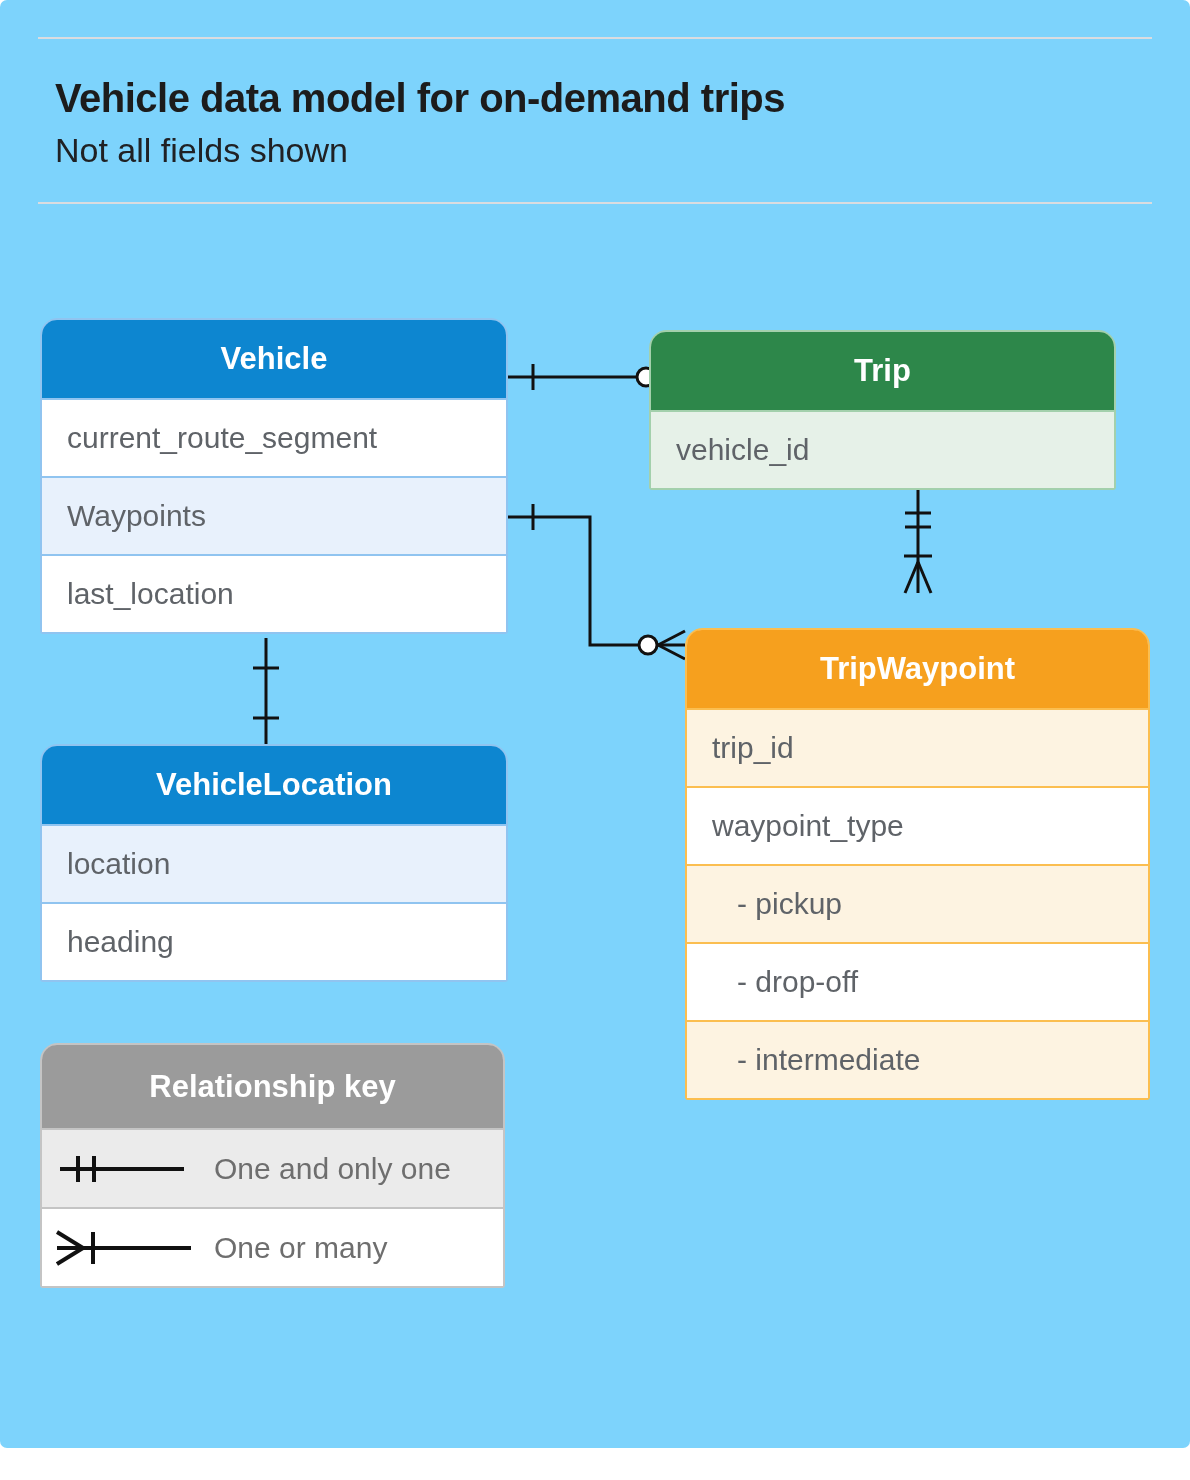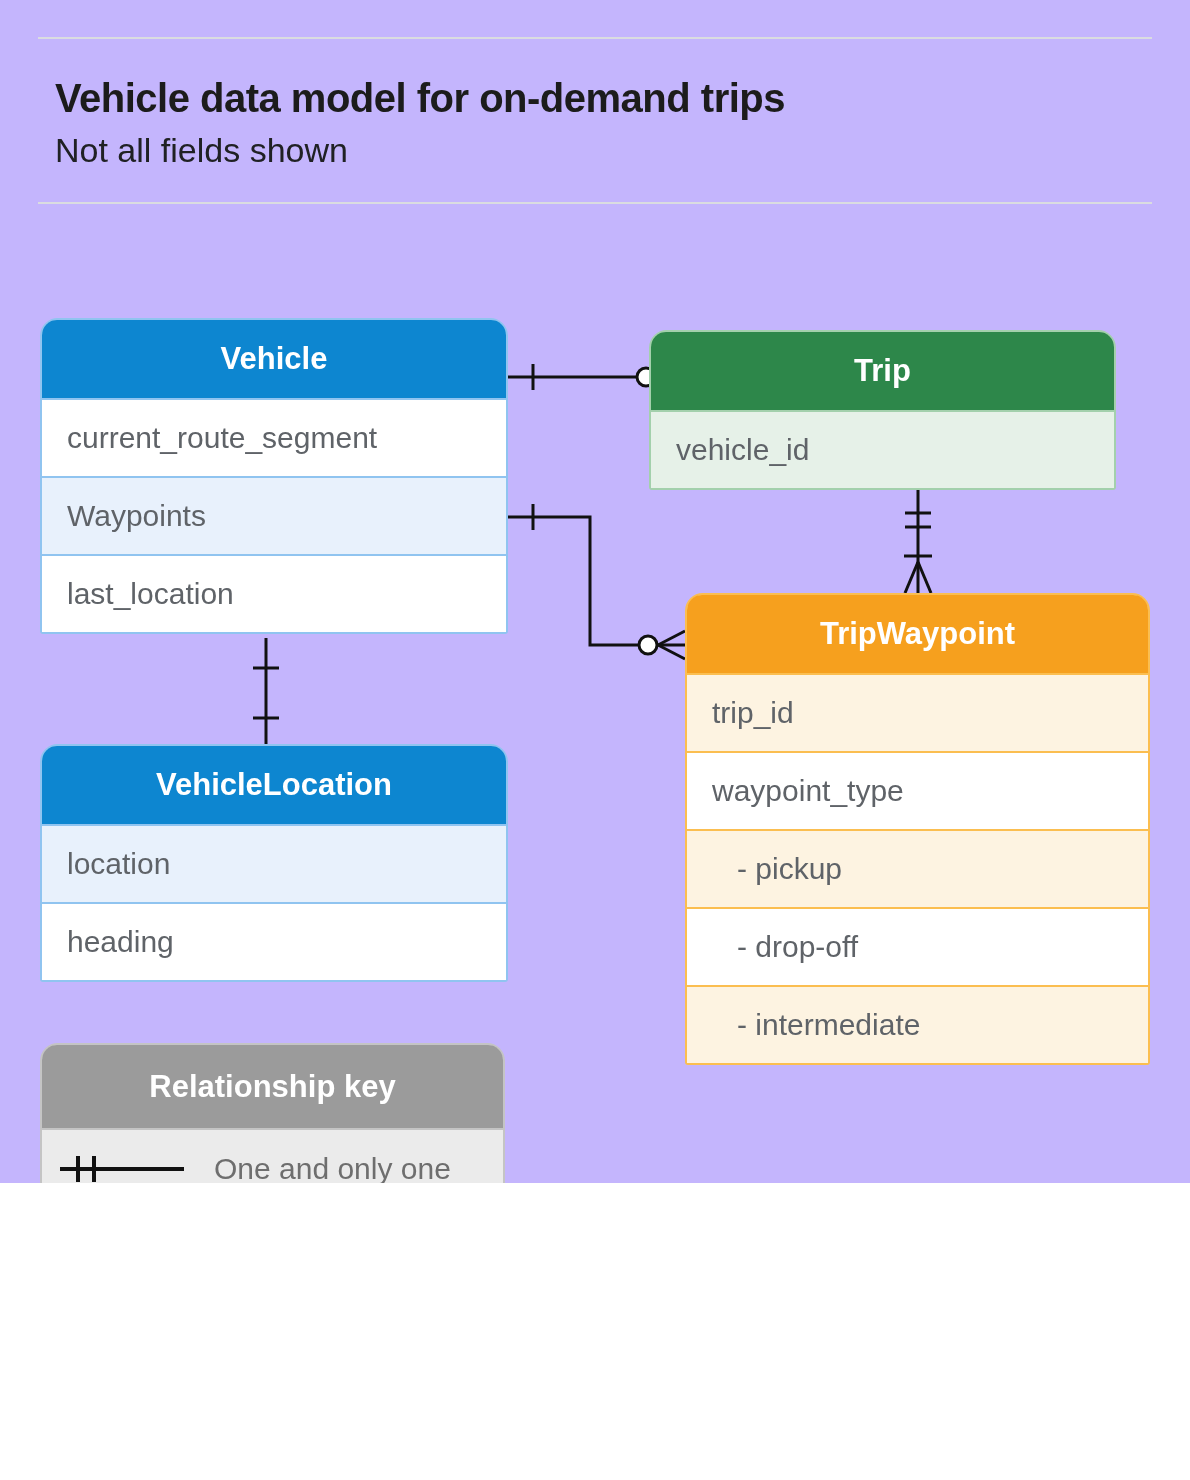--- a/index.html
+++ b/index.html
@@ -17,24 +17,25 @@
     --gray-border:#C4C4C4;
     --field-text:#5F6368;
     --legend-text:#6E6E6E;
     --title-text:#1C1C1C;
     --rule:#DADCE0;
     --line:#111111;
   }
   html,body{margin:0;padding:0;background:#ffffff;}
   .page{
     position:relative;
-    width:1190px;height:1183px;
-    background:#c4b5fd;
+    width:1190px;height:1448px;
+    background:#7dd3fc;
     font-family:"Liberation Sans", sans-serif;
     overflow:hidden;
+    border-radius:7px;
   }
   .rule{position:absolute;left:38px;width:1114px;height:2px;background:var(--rule);}
   .rule-top{top:37px;}
   .rule-under{top:202px;}
   .page-title{
     position:absolute;left:55px;top:76px;margin:0;
     font-size:40px;font-weight:700;color:var(--title-text);
     letter-spacing:-0.5px;white-space:nowrap;
   }
   .page-subtitle{
@@ -142,21 +143,21 @@
     <div class="entity-row">current_route_segment</div>
     <div class="entity-row tint">Waypoints</div>
     <div class="entity-row">last_location</div>
   </div>
 
   <div class="entity green" style="left:649px;top:330px;width:467px;">
     <div class="entity-header">Trip</div>
     <div class="entity-row tint">vehicle_id</div>
   </div>
 
-  <div class="entity orange" style="left:685px;top:593px;width:465px;">
+  <div class="entity orange" style="left:685px;top:628px;width:465px;">
     <div class="entity-header">TripWaypoint</div>
     <div class="entity-row tint">trip_id</div>
     <div class="entity-row">waypoint_type</div>
     <div class="entity-row tint sub">- pickup</div>
     <div class="entity-row sub">- drop-off</div>
     <div class="entity-row tint sub">- intermediate</div>
   </div>
 
   <div class="entity blue" style="left:40px;top:744px;width:468px;">
     <div class="entity-header">VehicleLocation</div>

